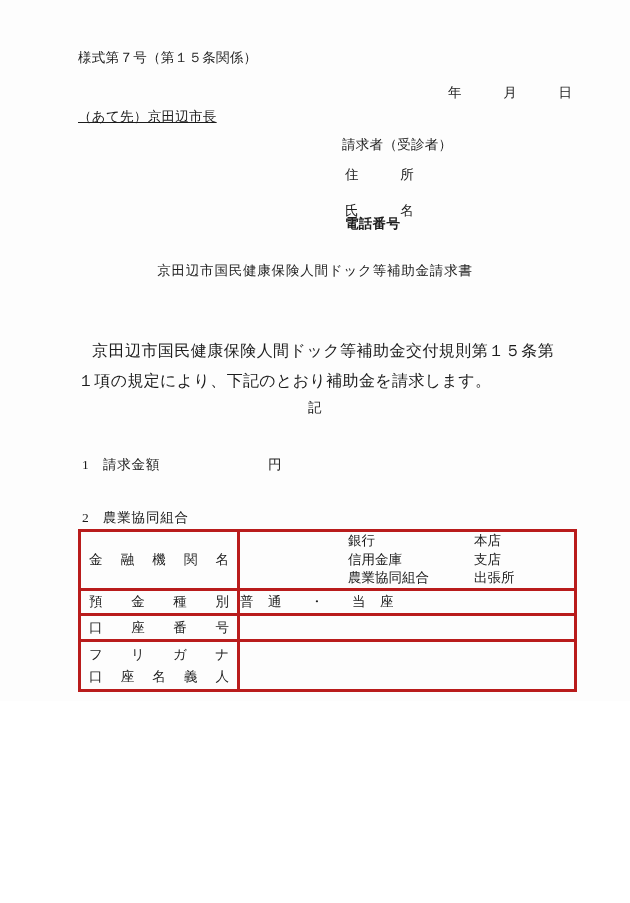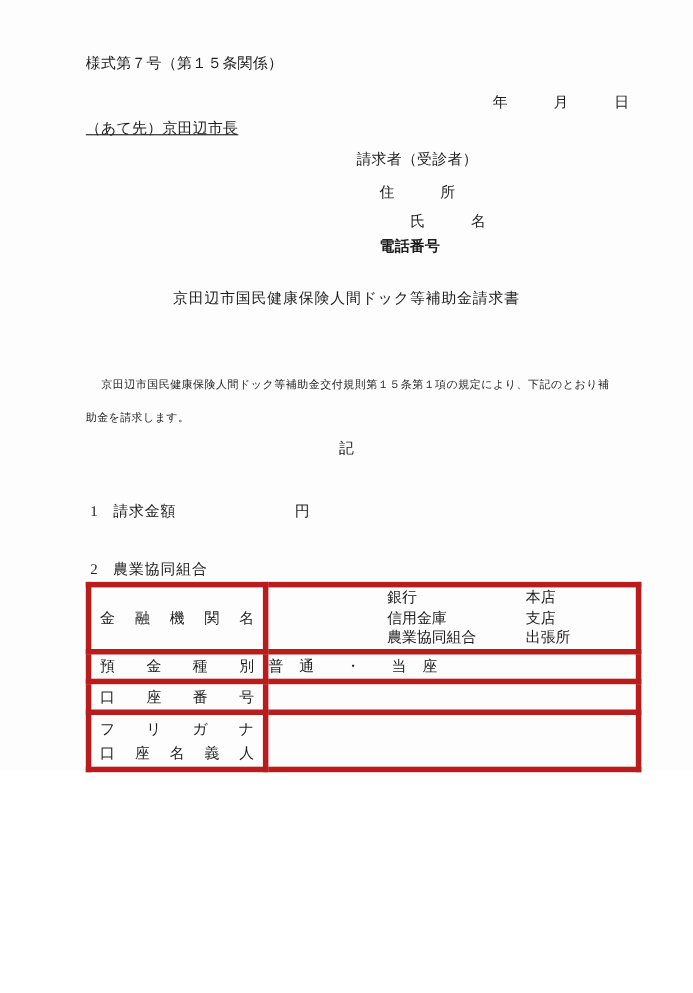--- a/index.html
+++ b/index.html
@@ -31,41 +31,41 @@
     line-height: 1;
     letter-spacing: 0.3px;
   }
 
   
   #form-number      { left: 78px;  top: 51px; }
   #date-line        { left: 448px; top: 86px;  letter-spacing: 0.3px; }
   #addressee        { left: 78px;  top: 110px; text-decoration: underline; }
 
   
-  #claimant-label   { left: 324px; top: 138px; }
+  #claimant-label   { left: 342px; top: 138px; }
   #address-label    { left: 345px; top: 168px; }
-  #name-label       { left: 345px; top: 194px; margin-left: 28px; }
+  #name-label       { left: 345px; top: 204px; }
   #phone-label      { left: 345px; top: 217px; font-weight: bold; }
 
   
   #doc-title {
     left: 0; top: 264px;
     width: 630px;
     text-align: center;
     white-space: pre;
     letter-spacing: 0.8px;
   }
 
   
   #body-paragraph {
     position: absolute;
     left: 78px;
     top: 336px;
     width: 476px;
-    font-size: 10px;
+    font-size: 16px;
     line-height: 30px;
     letter-spacing: 0.35px;
     text-align: justify;
     text-justify: inter-character;
   }
   #body-paragraph .indent { padding-left: 14px; }
 
   
   #ki-marker {
     left: 0; top: 401px;
@@ -84,21 +84,21 @@
   #bank-table {
     position: absolute;
     left: 78px;
     top: 529px;
     width: 474px;
     border-collapse: collapse;
     table-layout: fixed;
     font-size: 13.5px;
   }
   #bank-table td {
-    border: 5px solid #b91c1c;
+    border: 3px solid #b91c1c;
     padding: 0;
     vertical-align: middle;
   }
   #bank-table td.label-cell {
     width: 140px;
     padding: 0 8px;
   }
   #bank-table td.value-cell {
     width: 334px;
     padding: 0;

